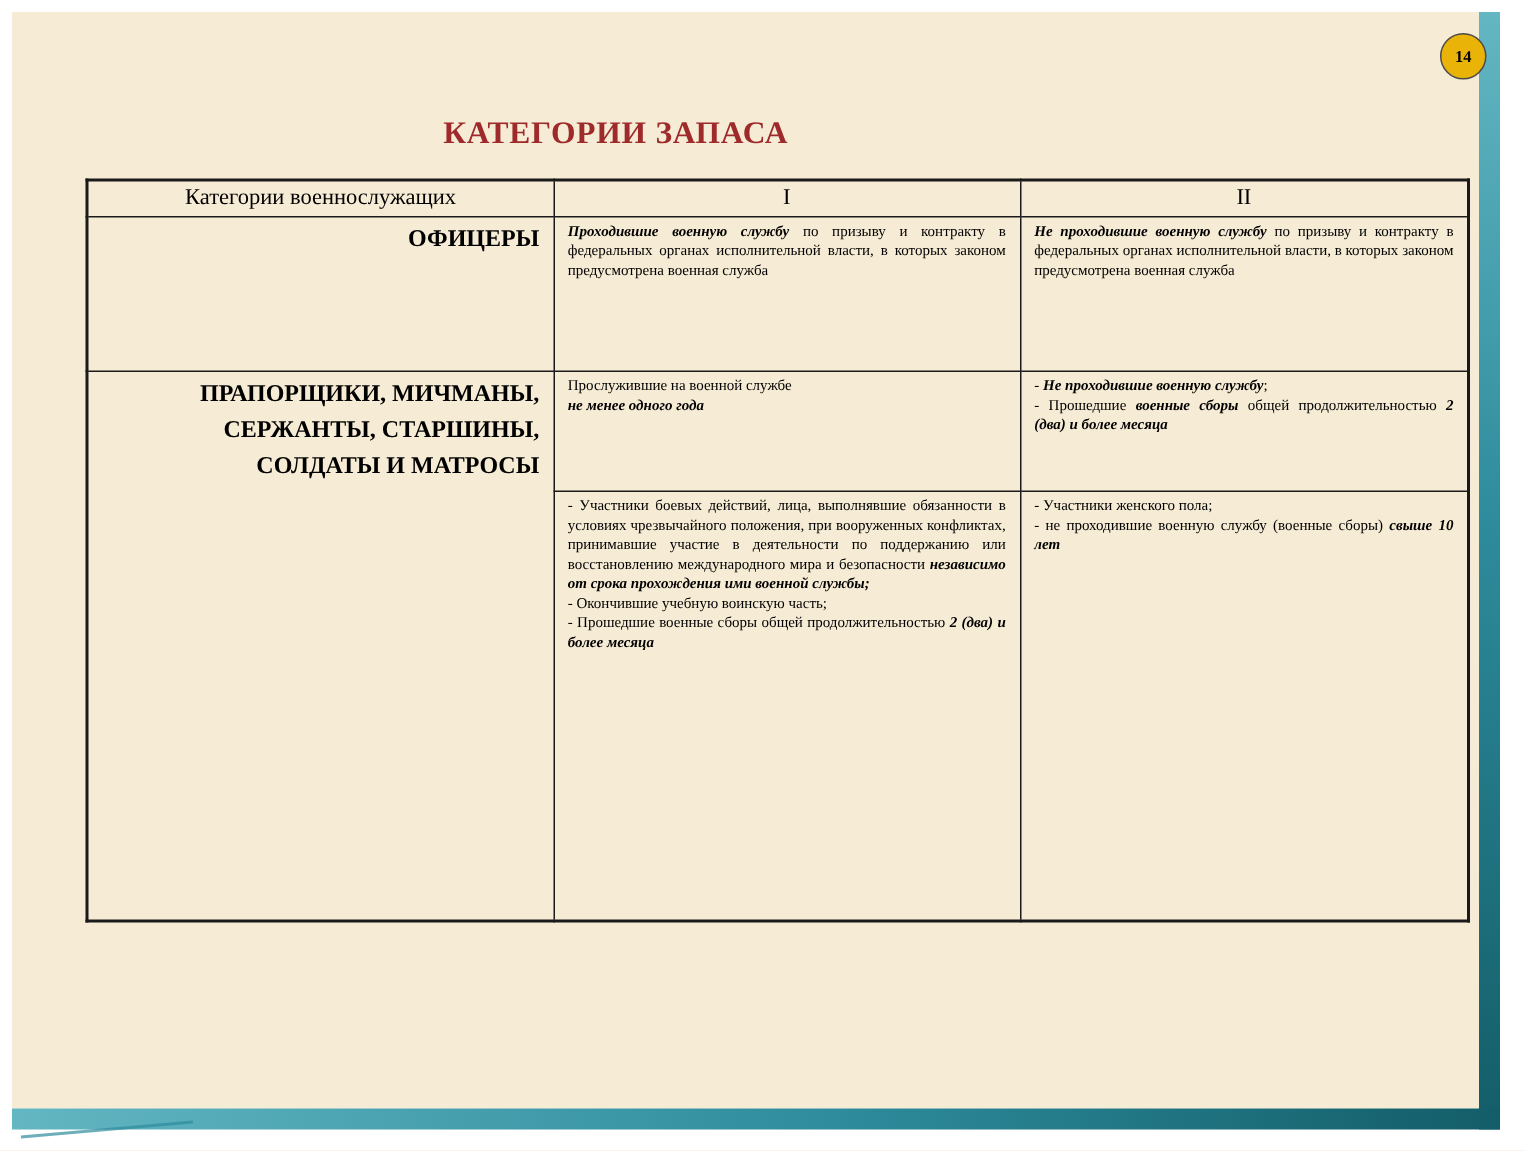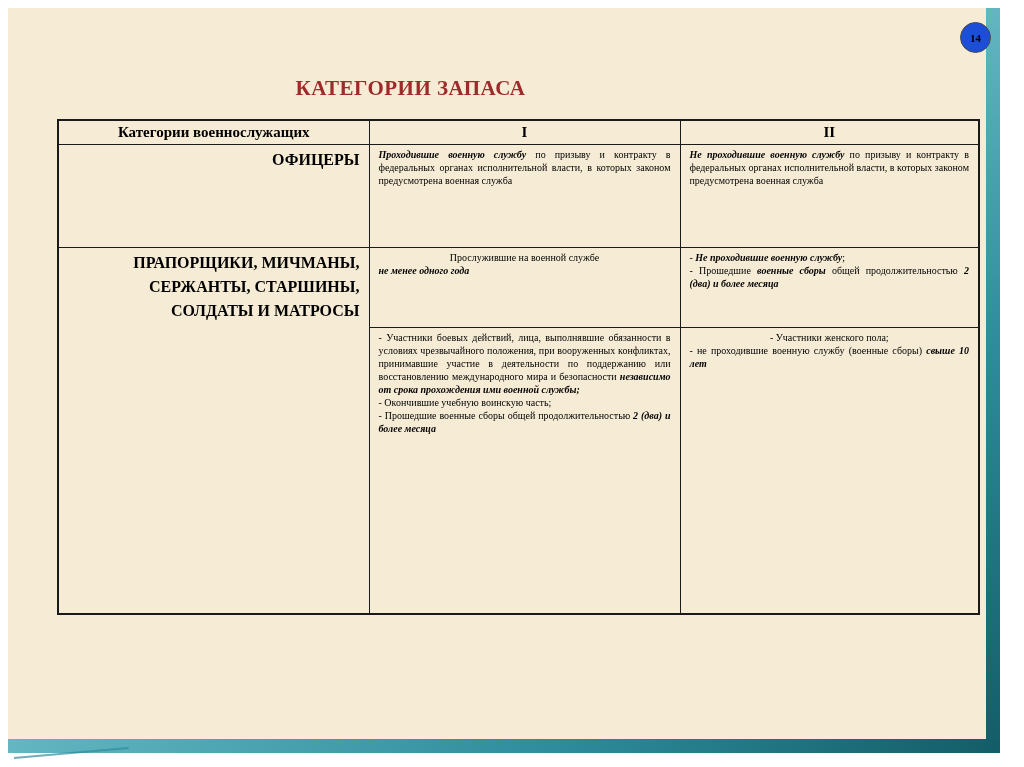--- a/index.html
+++ b/index.html
@@ -32,21 +32,21 @@
     width: 115px; height: 2px;
     background: #2E8C9C;
     transform: rotate(-5deg);
     transform-origin: left center;
     opacity: .7;
   }
   .page-badge {
     position: absolute; left: 960px; top: 22px;
     width: 31px; height: 31px;
     border-radius: 50%;
-    background: #1d4ed8;
+    background: #eab308;
     border: 1px solid #4A4A4A;
     display: flex; align-items: center; justify-content: center;
     font-size: 11px; font-weight: bold;
     z-index: 3;
   }
   .slide-title {
     position: absolute; left: 0; top: 76px;
     width: 821px;
     margin: 0;
     text-align: center;
@@ -61,39 +61,39 @@
     table-layout: fixed;
     border: 2px solid #1A1A1A;
   }
   table.reserve-table th,
   table.reserve-table td {
     border: 1px solid #1A1A1A;
     padding: 3px 9px;
     vertical-align: top;
   }
   th.head {
-    font-size: 15px; font-weight: bold;
+    font-size: 15px; font-weight: normal;
     text-align: center; vertical-align: middle;
     height: 22px; padding: 1px 6px;
   }
   td.label-cell {
     text-align: right; vertical-align: middle;
     font-weight: bold; font-size: 16px;
     line-height: 1.5;
     padding: 4px 12px;
   }
   td.body-cell {
     font-size: 10px;
     line-height: 1.3;
     text-align: justify;
   }
   td.v-mid { vertical-align: middle; }
   .cellp { margin: 0; }
   .bi { font-weight: bold; font-style: italic; }
-  .line-left { text-align: center; }
+  .line-left { text-align: left; }
   .line-center { }
   tr.row-officers { height: 103px; }
   tr.row-service { height: 80px; }
   tr.row-special { height: 286px; padding-left: 20px; }
 </style>
 </head>
 <body>
 
 <div class="slide-area"></div>
 <div class="bar-right"></div>

